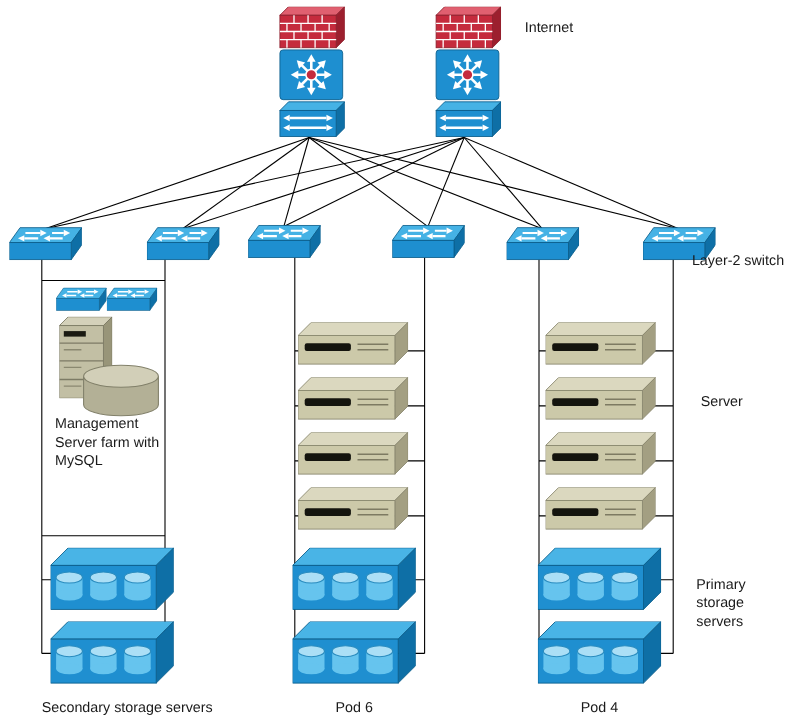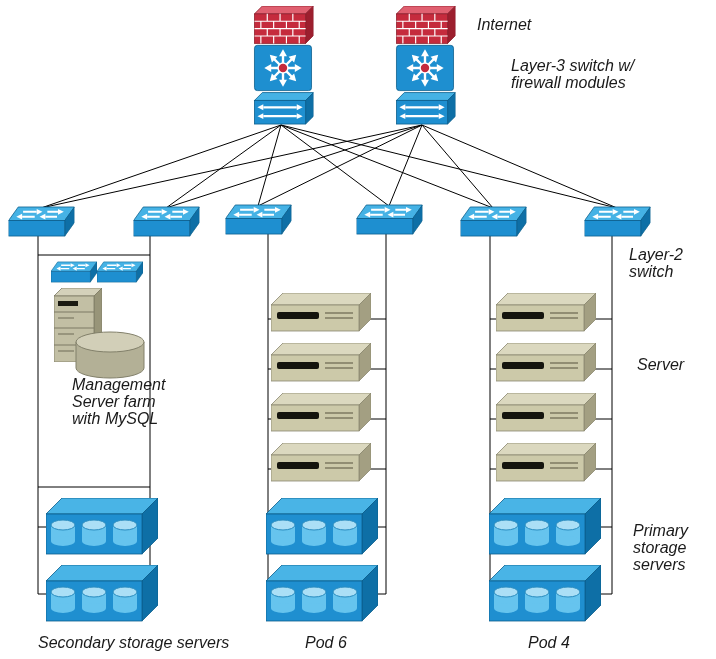--- a/index.html
+++ b/index.html
@@ -5,21 +5,21 @@
   html,body{margin:0;padding:0;}
   body{
     width:716px;height:659px;background:#ffffff;
     font-family:"Liberation Sans",sans-serif;
     position:relative;overflow:hidden;color:#1a1a1a;
   }
   .canvas{position:absolute;inset:0;}
   .wires{position:absolute;left:0;top:0;z-index:1;}
   .node{position:absolute;z-index:2;}
   .node svg{display:block;width:100%;height:100%;}
-  .lbl{position:absolute;z-index:3;font-size:16px;line-height:17px;font-style:italic;}
+  .lbl{position:absolute;z-index:3;font-size:13px;line-height:17px;}
 </style>
 </head>
 <body>
 
 <svg width="0" height="0" style="position:absolute" aria-hidden="true">
   <defs>
 
     <symbol id="sym-l2switch" viewBox="0 0 68 32">
       <polygon points="10,1 68,1 58,15 0,15" fill="#45b2e5" stroke="#0b5e8c" stroke-width="0.8"></polygon>
       <polygon points="58,15 68,1 68,17 58,31" fill="#0e6fa6" stroke="#0b5e8c" stroke-width="0.8"></polygon>
@@ -299,22 +299,21 @@
         <use href="#sym-storage"></use>
       </svg>
     </div>
   <div class="node" style="left:489px;top:565px;width:112px;height:58px">
       <svg viewBox="0 0 112 58">
         <use href="#sym-storage"></use>
       </svg>
     </div>
 
   <div class="lbl" style="left:477px;top:16px">Internet</div>
-  <div class="lbl" style="left:511px;top:57px;width:158px">Layer-3 switch w/ firewall modules</div>
-  <div class="lbl" style="left:629px;top:246px">Layer-2 switch</div>
-  <div class="lbl" style="left:72px;top:376px;width:102px">Management Server farm with MySQL</div>
+  <div class="lbl" style="left:629px;top:228px">Layer-2 switch</div>
+  <div class="lbl" style="left:50px;top:376px;width:102px">Management Server farm with MySQL</div>
   <div class="lbl" style="left:637px;top:356px">Server</div>
   <div class="lbl" style="left:633px;top:522px;width:60px">Primary storage servers</div>
   <div class="lbl" style="left:38px;top:634px">Secondary storage servers</div>
   <div class="lbl" style="left:305px;top:634px">Pod 6</div>
   <div class="lbl" style="left:528px;top:634px">Pod 4</div>
 
 </div>
 
 </body></html>

